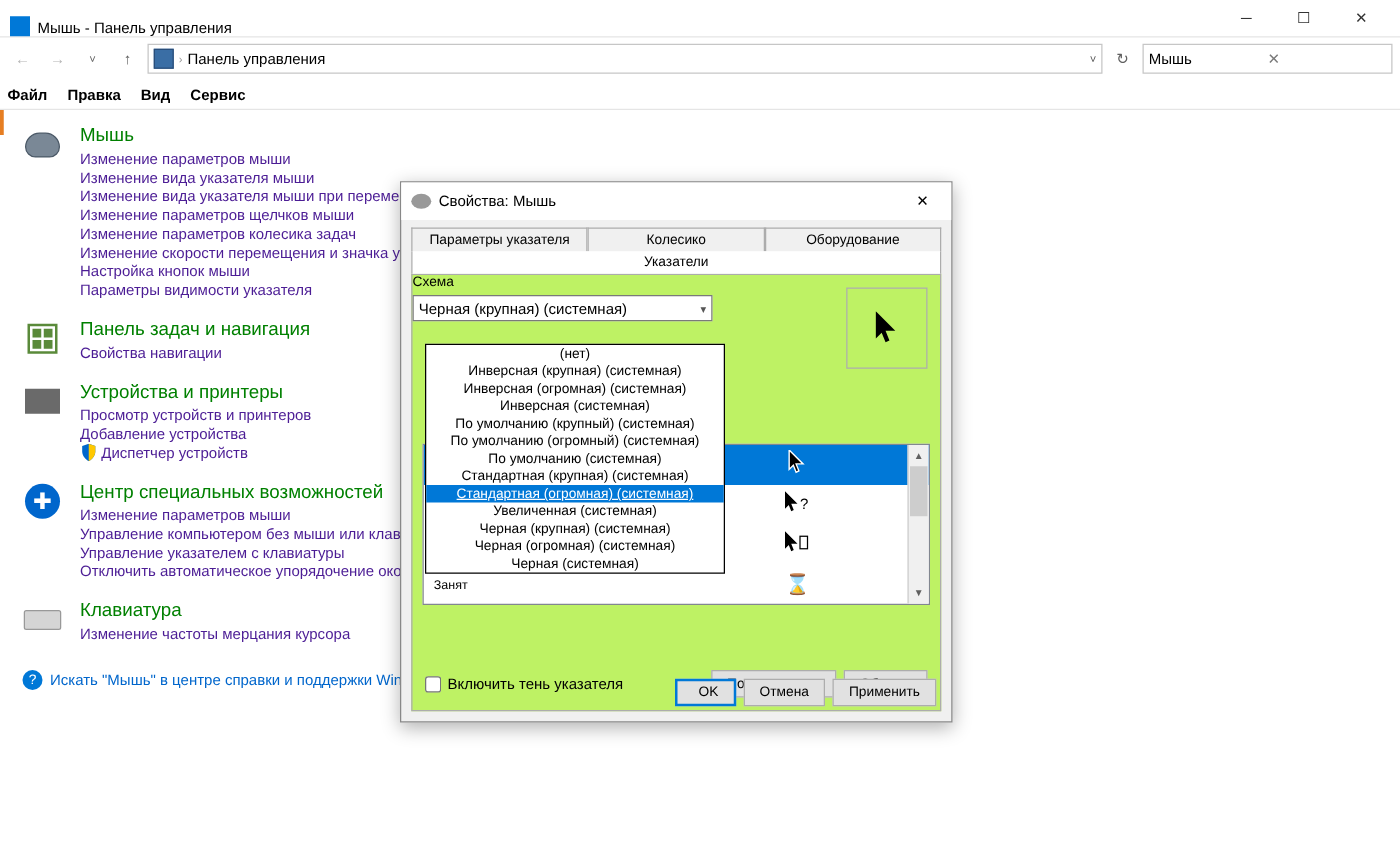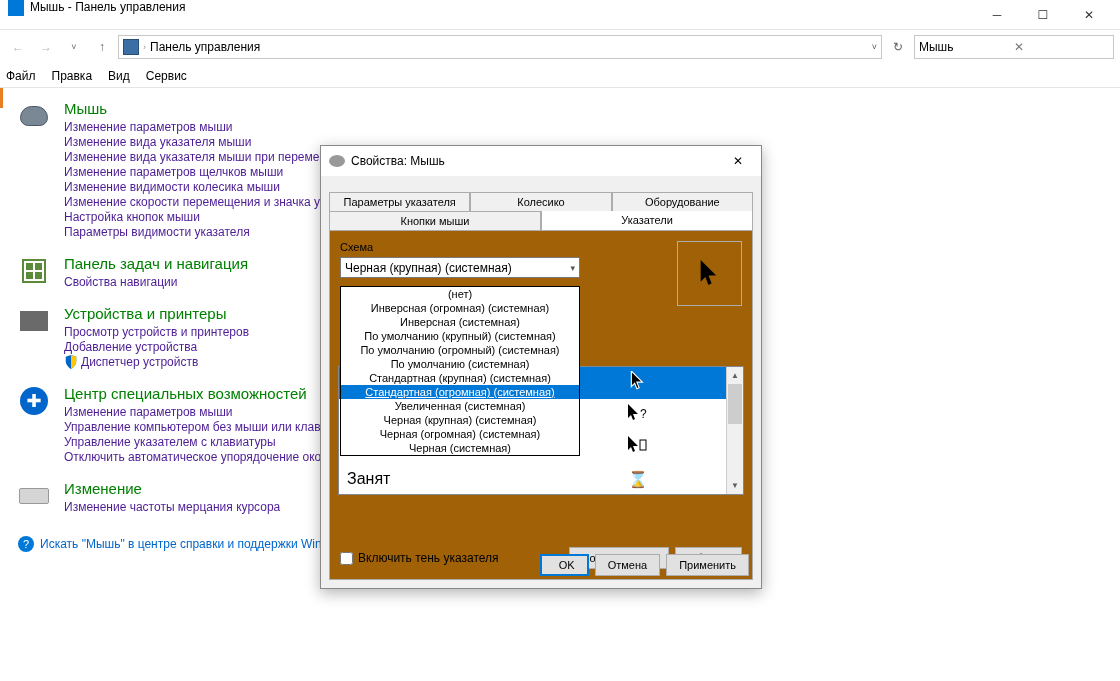--- a/index.html
+++ b/index.html
@@ -1,37 +1,37 @@
 <!DOCTYPE html>
 <html><head>
 <meta charset="utf-8">
 <style>
 * { margin:0; padding:0; box-sizing:border-box; font-family:"Segoe UI",Tahoma,sans-serif; font-size:12px; }
 body { background:#fff; width:1120px; height:681px; position:relative; overflow:hidden; }
 
 
-.titlebar{height:30px;display:flex;align-items:flex-start;padding:0 8px;border-bottom:1px solid #e5e5e5;}
+.titlebar{height:30px;display:flex;align-items:flex-end;padding:0 8px;border-bottom:1px solid #e5e5e5;}
 .titlebar .icon{width:16px;height:16px;background:#0078d7;margin-right:6px;}
 .titlebar .ttl{flex:1;color:#000;}
 .winbtns{display:flex;}
 .winbtn{width:46px;height:30px;display:flex;align-items:center;justify-content:center;color:#333;cursor:pointer;}
 
 
 .navbar{height:34px;display:flex;align-items:center;padding:0 6px;gap:4px;}
 .navbtn{width:24px;height:24px;display:flex;align-items:center;justify-content:center;color:#606060;cursor:pointer;}
 .navbtn.dis{color:#b5b5b5;}
 .addrbox{flex:1;height:24px;border:1px solid #c6c6c6;display:flex;align-items:center;padding:0 4px;gap:4px;}
 .addrbox .cp-ic{width:16px;height:16px;background:#3a6ea5;border:1px solid #2a4e7a;}
 .ref{width:24px;height:24px;display:flex;align-items:center;justify-content:center;color:#606060;cursor:pointer;}
 .searchbox{width:200px;height:24px;border:1px solid #c6c6c6;display:flex;align-items:center;padding:0 4px;color:#7a7a7a;}
 .searchbox span{flex:1;}
 .searchbox .x{color:#7a7a7a;cursor:pointer;}
 
 
-.menubar{height:24px;display:flex;align-items:center;padding:0 6px;gap:16px;border-bottom:1px solid #e5e5e5;}
+.menubar{height:24px;display:flex;align-items:center;padding:0 6px;gap:16px;border-bottom:1px solid #e5e5e5;font-weight:bold;}
 .menubar span{cursor:pointer;}
 .orange{position:absolute;left:0;top:88px;width:3px;height:20px;background:#e67e22;}
 
 
 .content{padding:12px 18px;display:flex;flex-direction:column;gap:16px;}
 .sect{display:flex;gap:14px;}
 .sect .ico{width:32px;height:32px;flex-shrink:0;display:flex;align-items:center;justify-content:center;}
 .sect .body{display:flex;flex-direction:column;gap:1px;}
 .sect h3{color:#008000;font-size:15px;font-weight:400;margin-bottom:2px;}
 .sect a{color:#4c1d95;text-decoration:none;cursor:pointer;}
@@ -39,42 +39,42 @@
 
 .helplink{color:#0066cc;text-decoration:none;display:flex;align-items:center;gap:6px;padding:10px 18px;}
 .helplink .qic{width:16px;height:16px;border-radius:50%;background:#0078d7;color:#fff;display:flex;align-items:center;justify-content:center;font-size:11px;}
 
 
 .dlg{position:absolute;left:320px;top:145px;width:442px;background:#f0f0f0;border:1px solid #888;box-shadow:0 4px 14px rgba(0,0,0,0.3);}
 .dlg-title{height:30px;display:flex;align-items:center;padding:0 8px;gap:6px;background:#fff;}
 .dlg-title .mic{width:16px;height:12px;background:#999;border-radius:50%;}
 .dlg-title span{flex:1;}
 .dlg-title .dx{width:30px;height:30px;display:flex;align-items:center;justify-content:center;cursor:pointer;}
-.tabs{padding:16px 8px 0 8px;}
+.tabs{padding:6px 8px 0 8px;}
 .tabrow{display:flex;}
 .tab{border:1px solid #acacac;border-bottom:none;padding:3px 0;flex:1;text-align:center;background:#f0f0f0;cursor:pointer;font-size:11px;}
 .tab.active{background:#fff;position:relative;z-index:2;}
 .tabrow2 .tab{border-top:none;}
 .tabrow2 .tab:not(.active){border-top:1px solid #acacac;}
-.tabbody{border:1px solid #acacac;background:#a16207;margin:0 8px 8px 8px;padding:10px;min-height:350px;position:relative;}
+.tabbody{border:1px solid #acacac;background:#bef264;margin:0 8px 8px 8px;min-height:350px;position:relative;}
 .group{margin-bottom:8px;}
 .grouplbl{font-size:11px;margin-bottom:4px;color:#000;}
 .combo{width:240px;height:21px;border:1px solid #7a7a7a;background:#fff;display:flex;align-items:center;padding:0 4px;font-size:11px;cursor:pointer;}
 .combo .cv{flex:1;}
 .combo .dd{font-size:9px;color:#555;}
 .preview{position:absolute;right:10px;top:10px;width:65px;height:65px;border:1px solid #adadad;display:flex;align-items:center;justify-content:center;font-size:22px;}
 
 .dropdown{position:absolute;left:10px;top:55px;width:240px;border:1px solid #000;background:#fff;z-index:10;text-align:center;}
 .dropdown div{padding:1px 4px;font-size:11px;cursor:pointer;}
 .dropdown div.sel{background:#0078d7;color:#fff;text-decoration:underline;}
 
 .ptrlist{position:absolute;left:8px;right:8px;top:192px;bottom:50px;border:1px solid #828790;background:#fff;overflow:hidden;}
 .ptrlist .row{display:flex;align-items:center;height:32px;padding:0 8px;border-bottom:none;}
 .ptrlist .row.hl{background:#0078d7;color:#fff;}
-.ptrlist .row span{flex:1;font-size:16px;}
+.ptrlist .row span{flex:1;font-size:10px;}
 .ptrlist .row .cic{width:24px;text-align:center;font-size:16px;}
 .sb{position:absolute;right:0;top:0;bottom:0;width:17px;background:#f0f0f0;border-left:1px solid #cdcdcd;}
 .sb .arr{height:17px;display:flex;align-items:center;justify-content:center;font-size:8px;color:#606060;}
 .sb .thumb{position:absolute;left:1px;right:1px;top:17px;height:40px;background:#cdcdcd;}
 
 .partlbl{position:absolute;left:12px;top:165px;font-size:11px;}
 
 .chk{display:flex;align-items:center;gap:5px;margin-top:268px;font-size:11px;}
 .chk input{width:13px;height:13px;}
 .btn{height:22px;padding:0 12px;border:1px solid #adadad;background:#e1e1e1;cursor:pointer;font-size:11px;}
@@ -133,21 +133,21 @@
   <div class="sect">
     <div class="ico">
         <div class="mouse-ic"></div>
       </div>
     <div class="body">
       <h3>Мышь</h3>
       <a>Изменение параметров мыши</a>
       <a>Изменение вида указателя мыши</a>
       <a>Изменение вида указателя мыши при перемещении</a>
       <a>Изменение параметров щелчков мыши</a>
-      <a>Изменение видимости колесика мыши</a>
+      <a>Изменение параметров колесика задач</a>
       <a>Изменение скорости перемещения и значка указателя мыши</a>
       <a>Настройка кнопок мыши</a>
       <a>Параметры видимости указателя</a>
     </div>
   </div>
 
   <div class="sect">
     <div class="ico">
         <div class="panel-ic">
           <i></i>
@@ -188,21 +188,21 @@
       <a>Управление указателем с клавиатуры</a>
       <a>Отключить автоматическое упорядочение окон</a>
     </div>
   </div>
 
   <div class="sect">
     <div class="ico">
         <div class="kbd-ic"></div>
       </div>
     <div class="body">
-      <h3>Изменение</h3>
+      <h3>Клавиатура</h3>
       <a>Изменение частоты мерцания курсора</a>
     </div>
   </div>
 
 </div>
 
 <a class="helplink">
   <span class="qic">?</span>
   <span>Искать "Мышь" в центре справки и поддержки Windows</span>
 </a>
@@ -214,41 +214,41 @@
     <div class="dx">✕</div>
   </div>
 
   <div class="tabs">
     <div class="tabrow">
       <div class="tab">Параметры указателя</div>
       <div class="tab">Колесико</div>
       <div class="tab">Оборудование</div>
     </div>
     <div class="tabrow tabrow2">
-      <div class="tab">Кнопки мыши</div>
       <div class="tab active">Указатели</div>
     </div>
   </div>
 
   <div class="tabbody">
     <div class="group">
       <div class="grouplbl">Схема</div>
       <div class="combo">
         <span class="cv">Черная (крупная) (системная)</span>
         <span class="dd">▾</span>
       </div>
     </div>
     <div class="preview">
       <svg width="22" height="28" viewBox="0 0 12 18">
           <path d="M0 0v14l3-3 2 5 2-1-2-5h5z" fill="#000"></path>
         </svg>
     </div>
 
     <div class="dropdown">
       <div>(нет)</div>
+      <div>Инверсная (крупная) (системная)</div>
       <div>Инверсная (огромная) (системная)</div>
       <div>Инверсная (системная)</div>
       <div>По умолчанию (крупный) (системная)</div>
       <div>По умолчанию (огромный) (системная)</div>
       <div>По умолчанию (системная)</div>
       <div>Стандартная (крупная) (системная)</div>
       <div class="sel">Стандартная (огромная) (системная)</div>
       <div>Увеличенная (системная)</div>
       <div>Черная (крупная) (системная)</div>
       <div>Черная (огромная) (системная)</div>

